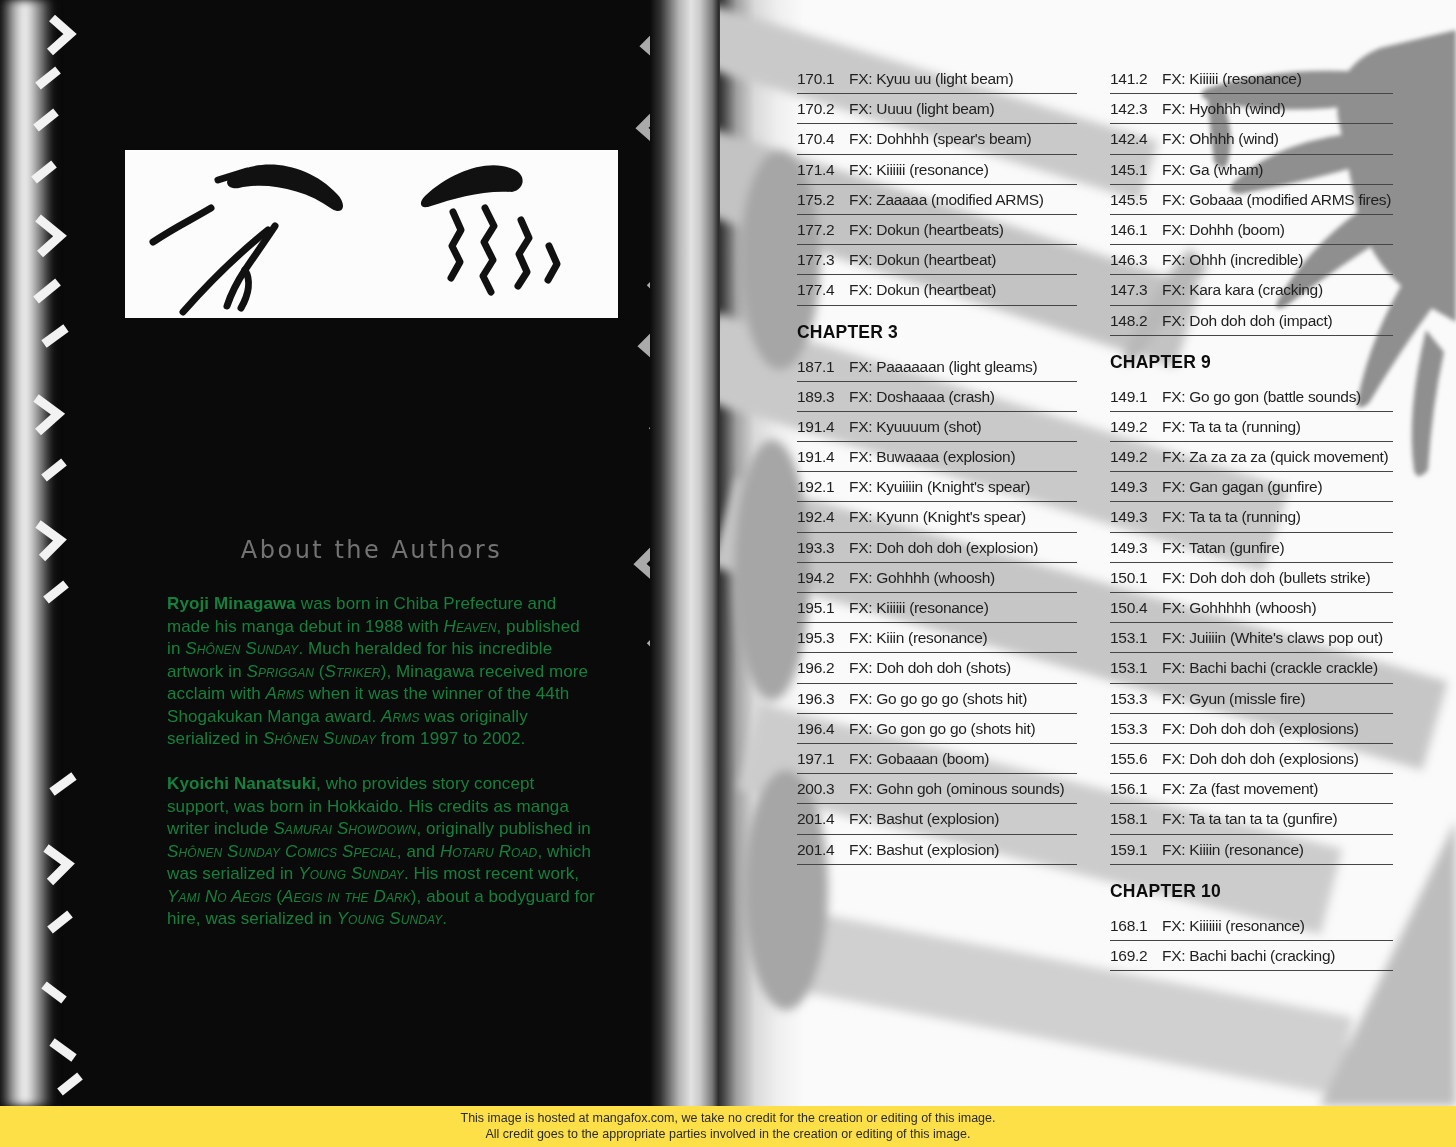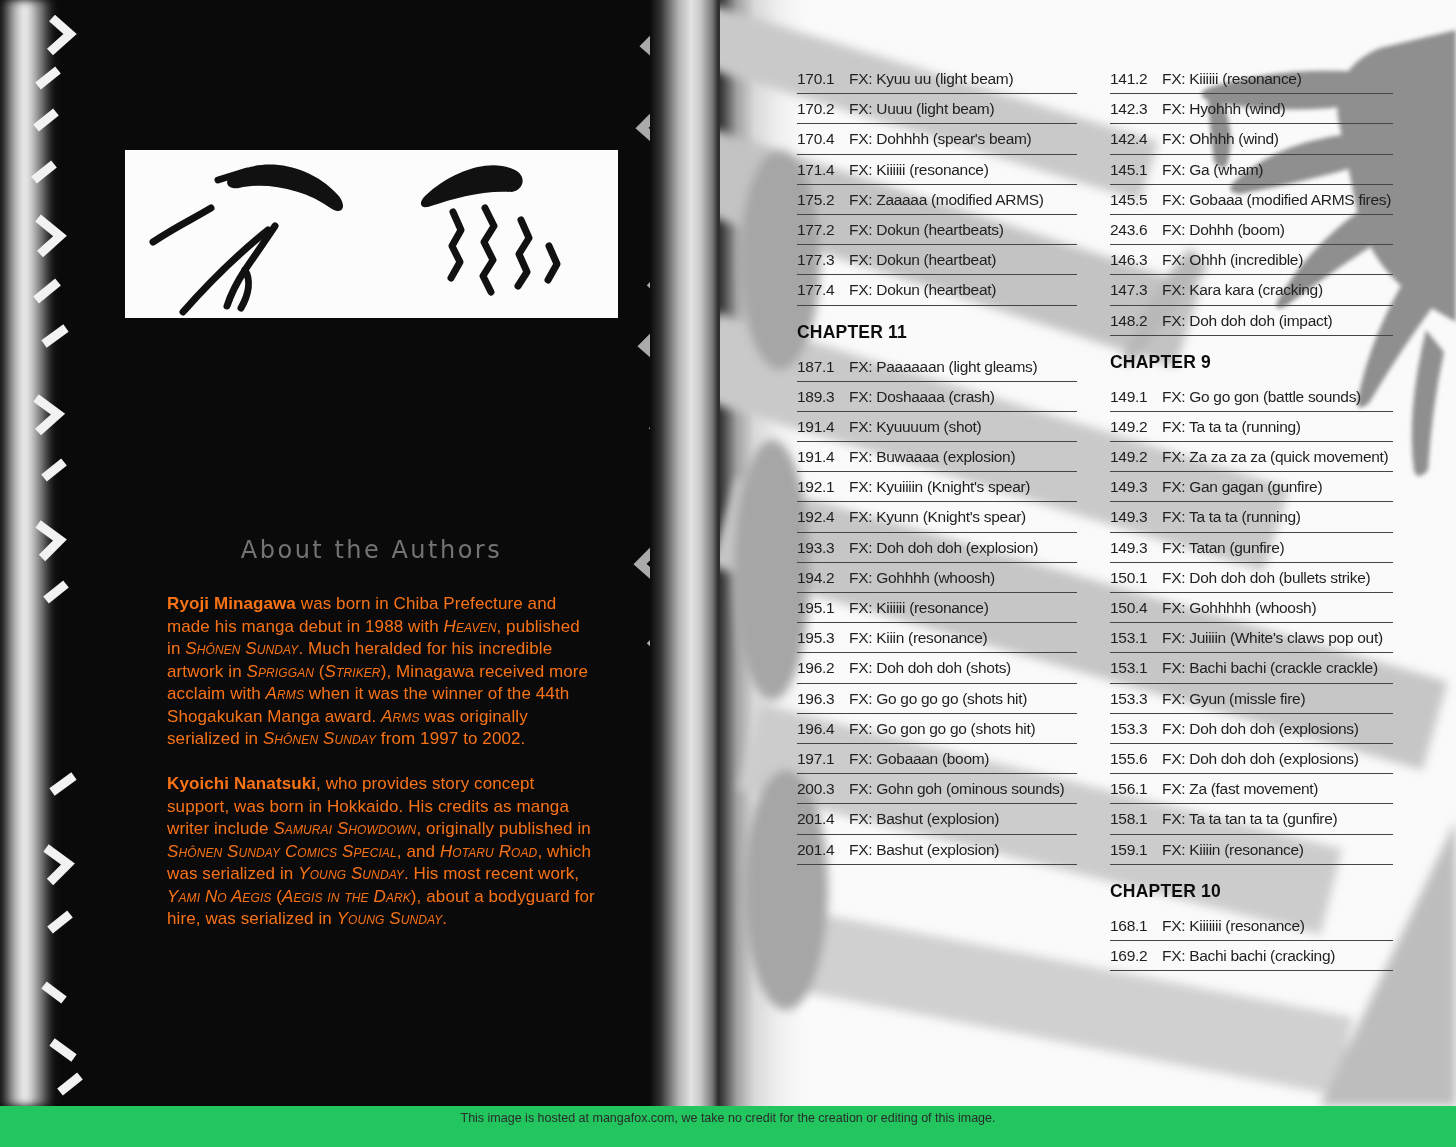--- a/index.html
+++ b/index.html
@@ -11,21 +11,21 @@
   .edge-glow{position:absolute;left:0;top:0;width:54px;height:100%;
              background:linear-gradient(90deg,#000 0%,#9a9a9a 22%,#ffffff 46%,#8d8d8d 72%,#000 100%);
              filter:blur(4px);}
   .edge-marks{position:absolute;left:0;top:0;z-index:3;}
 
   .eyes-box{position:absolute;left:125px;top:150px;width:493px;height:168px;background:#fcfcfc;z-index:2;}
 
   .about-heading{position:absolute;left:125px;top:536px;width:493px;margin:0;text-align:center;
                  color:#737373;font-size:24px;font-weight:400;letter-spacing:2.5px;z-index:2;
                  font-family:"DejaVu Sans", sans-serif;}
-  .bio{position:absolute;left:167px;width:430px;margin:0;color:#f97316;font-size:17px;
+  .bio{position:absolute;left:167px;width:430px;margin:0;color:#15803d;font-size:17px;
        line-height:22.5px;z-index:2;letter-spacing:0.1px;}
   .bio-1{top:593px;}
   .bio-2{top:773px;}
   .seg-bold{font-weight:bold;}
   .seg-title{font-style:italic;font-variant:small-caps;}
 
   
   .gutter{position:absolute;left:650px;top:0;width:152px;height:1106px;z-index:1;
           background:linear-gradient(90deg,#0a0a0a 0%,#343434 7%,#b5b5b5 19%,#e2e2e2 27%,
                      #c9c9c9 33%,#787878 41%,#2b2b2b 45%,#4d4d4d 49%,#a0a0a0 57%,
@@ -38,21 +38,21 @@
   .fx-col{position:absolute;top:64px;z-index:3;color:#1f1f1f;font-size:15.5px;letter-spacing:-0.3px;}
   .fx-col-1{left:797px;width:280px;}
   .fx-col-2{left:1110px;width:283px;}
   .fx-row{height:30.2px;box-sizing:border-box;border-bottom:1.6px solid #454545;
           padding-top:6px;white-space:nowrap;}
   .fx-num{display:inline-block;width:48px;}
   .chapter-row{height:46px;box-sizing:border-box;padding-top:16px;font-weight:bold;
                font-size:17.5px;color:#0d0d0d;letter-spacing:0.2px;}
 
   
-  .footer{position:absolute;left:0;top:1106px;width:1456px;height:41px;background:#22c55e;z-index:5;
+  .footer{position:absolute;left:0;top:1106px;width:1456px;height:41px;background:#fde047;z-index:5;
           text-align:center;font-size:12.5px;line-height:15.5px;color:#2b2b2b;padding-top:5px;
           box-sizing:border-box;}
 </style>
 </head>
 <body>
 
 <div class="stage">
 
   <div class="left-page">
     <div class="edge-glow"></div>
@@ -200,21 +200,21 @@
         <span class="fx-num">177.3</span>
         <span class="fx-text">FX: Dokun (heartbeat)</span>
       </div>
 
       <div class="fx-row">
         <span class="fx-num">177.4</span>
         <span class="fx-text">FX: Dokun (heartbeat)</span>
       </div>
 
       <div class="chapter-row">
-        <span>CHAPTER 11</span>
+        <span>CHAPTER 3</span>
       </div>
 
       <div class="fx-row">
         <span class="fx-num">187.1</span>
         <span class="fx-text">FX: Paaaaaan (light gleams)</span>
       </div>
 
       <div class="fx-row">
         <span class="fx-num">189.3</span>
         <span class="fx-text">FX: Doshaaaa (crash)</span>
@@ -317,21 +317,21 @@
         <span class="fx-num">145.1</span>
         <span class="fx-text">FX: Ga (wham)</span>
       </div>
 
       <div class="fx-row">
         <span class="fx-num">145.5</span>
         <span class="fx-text">FX: Gobaaa (modified ARMS fires)</span>
       </div>
 
       <div class="fx-row">
-        <span class="fx-num">243.6</span>
+        <span class="fx-num">146.1</span>
         <span class="fx-text">FX: Dohhh (boom)</span>
       </div>
 
       <div class="fx-row">
         <span class="fx-num">146.3</span>
         <span class="fx-text">FX: Ohhh (incredible)</span>
       </div>
 
       <div class="fx-row">
         <span class="fx-num">147.3</span>
@@ -439,15 +439,16 @@
       </div>
 
       <div class="fx-row">
         <span class="fx-num">169.2</span>
         <span class="fx-text">FX: Bachi bachi (cracking)</span>
       </div>
     </div>
 
   <div class="footer">
     <div>This image is hosted at mangafox.com, we take no credit for the creation or editing of this image.</div>
+    <div>All credit goes to the appropriate parties involved in the creation or editing of this image.</div>
   </div>
 
 </div>
 
 </body></html>

